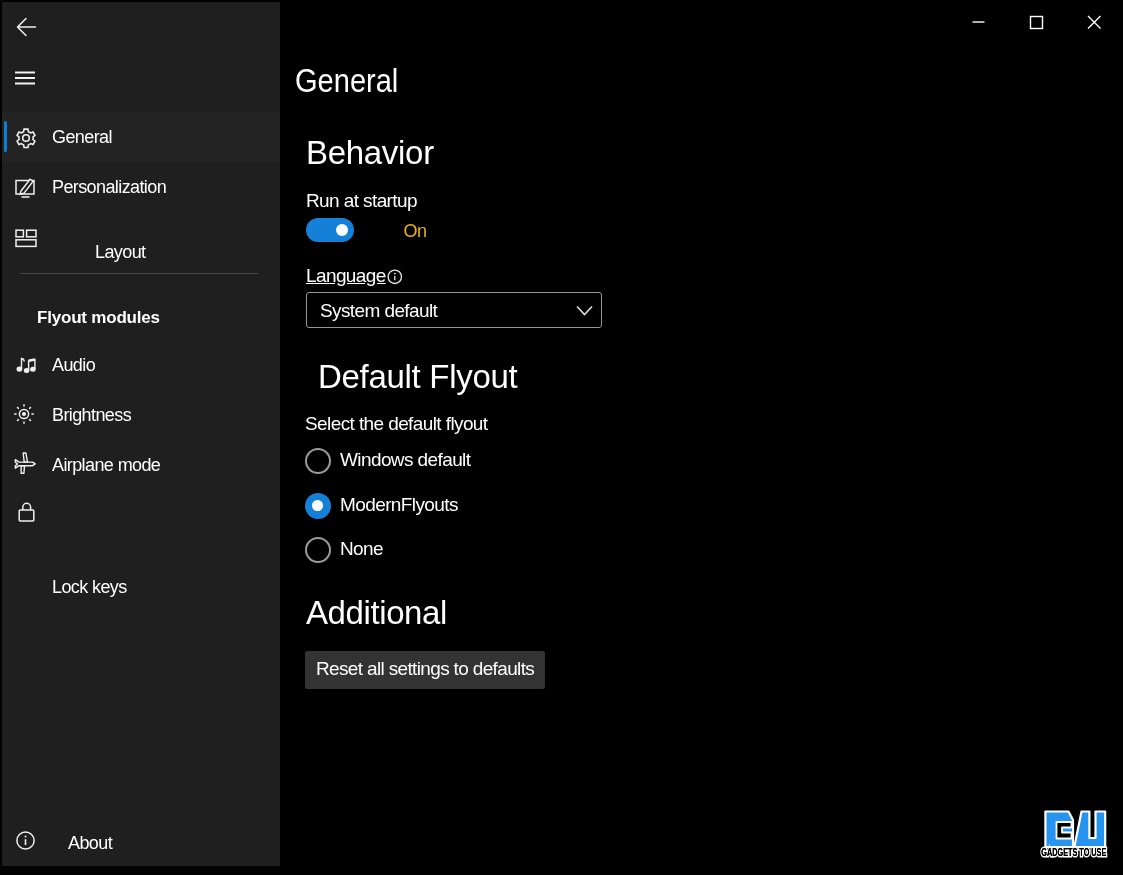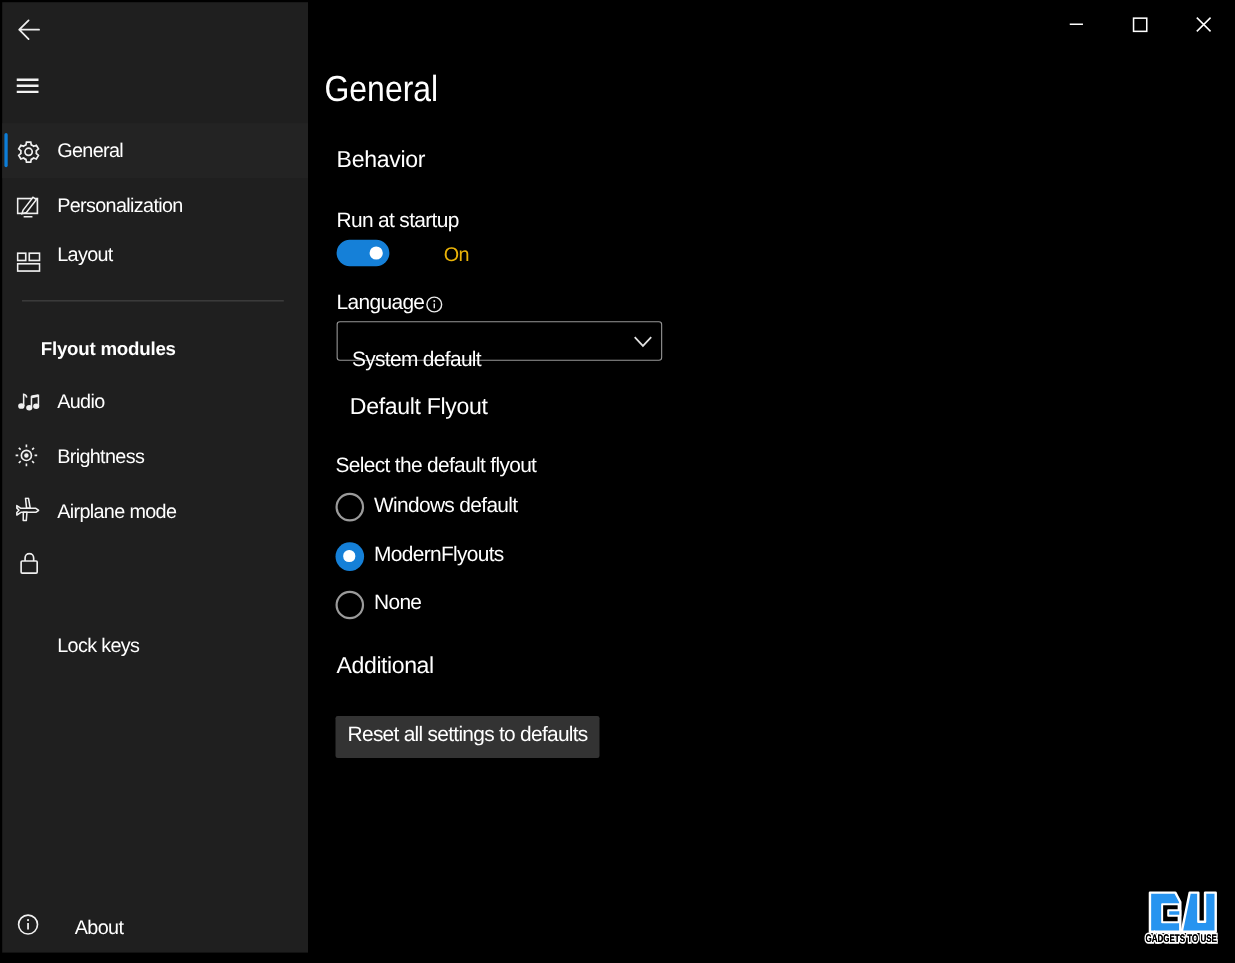--- a/index.html
+++ b/index.html
@@ -1,21 +1,21 @@
 <!DOCTYPE html>
 <html><head>
 <meta charset="utf-8">
 <style>
   html,body{margin:0;padding:0;}
   body{width:1123px;height:875px;background:#000;font-family:"Liberation Sans",sans-serif;position:relative;overflow:hidden;color:#fff;}
   .abs{position:absolute;}
   #sidebar{position:absolute;left:2px;top:2px;width:278px;height:864px;background:#1f1f1f;}
   .navtext{position:absolute;left:50px;font-size:18px;letter-spacing:-0.6px;color:#ffffff;white-space:nowrap;}
   .body19{font-size:19px;letter-spacing:-0.6px;color:#fff;white-space:nowrap;}
-  .hdr25{font-size:21px;letter-spacing:-0.3px;color:#fff;white-space:nowrap;}
+  .hdr25{font-size:33px;letter-spacing:-0.3px;color:#fff;white-space:nowrap;}
   svg{display:block;}
 </style>
 </head>
 <body>
 
 <div id="sidebar">
 
   <svg class="abs" style="left:11.5px;top:12px;" width="26" height="26" viewBox="0 0 26 26">
     <path d="M3.5 13 L12 4.5 M3.5 13 L12 21.5 M3.5 13 H21.5" stroke="#ededed" stroke-width="1.6" fill="none" stroke-linecap="round"></path>
   </svg>
@@ -37,21 +37,21 @@
     <path d="M6.5 20 h8" stroke="#f0f0f0" stroke-width="1.5"></path>
     <path d="M6 14 L15 2.3 L18 4.5 L9 16.2 L5 17.2 z" fill="#1f1f1f" stroke="#f0f0f0" stroke-width="1.4"></path>
   </svg>
   <div class="navtext" style="top:175.4px;">Personalization</div>
 
   <svg class="abs" style="left:13px;top:225px;" width="22" height="22" viewBox="0 0 22 22">
     <rect x="1" y="3.2" width="7.4" height="6.6" fill="none" stroke="#f0f0f0" stroke-width="1.5"></rect>
     <rect x="11.6" y="3.2" width="9.4" height="6.6" fill="none" stroke="#f0f0f0" stroke-width="1.5"></rect>
     <rect x="1" y="12.8" width="20" height="6.6" fill="none" stroke="#f0f0f0" stroke-width="1.5"></rect>
   </svg>
-  <div class="navtext" style="top:219px;">Layout</div>
+  <div class="navtext" style="top:240px;margin-left:43px;">Layout</div>
 
   <div class="abs" style="left:18px;top:271px;width:238px;height:1px;background:#474747;"></div>
 
   <div class="abs" style="left:11px;top:306px;font-size:17px;font-weight:bold;letter-spacing:-0.2px;color:#fff;margin-left:24px;">Flyout modules</div>
 
   <svg class="abs" style="left:14px;top:351.5px;" width="21" height="21" viewBox="0 0 21 21">
     <g fill="none" stroke="#f0f0f0" stroke-width="1.4">
       <ellipse cx="3.4" cy="15.1" rx="2.2" ry="1.9" fill="#f0f0f0"></ellipse>
       <path d="M5.5 15 V4.5 q2.4 0.3 2.8 3"></path>
       <ellipse cx="10.6" cy="16.6" rx="2.1" ry="1.8" fill="#f0f0f0"></ellipse>
@@ -105,29 +105,29 @@
 <div class="abs" style="left:295px;top:62.2px;font-size:33px;font-weight:400;color:#fff;transform:scaleX(0.88);transform-origin:left top;">General</div>
 
 <div class="abs hdr25" style="left:306px;top:134.3px;">Behavior</div>
 
 <div class="abs body19" style="left:306px;top:190.4px;">Run at startup</div>
 
 <div class="abs" style="left:306px;top:218px;width:48px;height:24px;border-radius:12px;background:#1580d8;"></div>
 <div class="abs" style="left:336px;top:224px;width:12px;height:12px;border-radius:50%;background:#fff;"></div>
 <div class="abs" style="left:372.5px;top:221.3px;font-size:18px;letter-spacing:-0.6px;color:#eab308;margin-left:31px;">On</div>
 
-<div class="abs body19" style="left:306px;top:265.4px;">Language</div>
+<div class="abs body19" style="left:306px;top:265.4px;text-decoration:underline;">Language</div>
 <svg class="abs" style="left:386.5px;top:269px;" width="16" height="16" viewBox="0 0 16 16">
   <circle cx="7.8" cy="7.8" r="6.7" fill="none" stroke="#e8e8e8" stroke-width="1.3"></circle>
   <path d="M7.8 7 V11.3" stroke="#e8e8e8" stroke-width="1.3"></path>
   <circle cx="7.8" cy="4.6" r="0.9" fill="#e8e8e8"></circle>
 </svg>
 
 <div class="abs" style="left:306px;top:292px;width:294px;height:34px;border:1.5px solid #969696;border-radius:3px;background:#000;"></div>
-<div class="abs body19" style="left:320px;top:299.9px;margin-top:17px;">System default</div>
+<div class="abs body19" style="left:320px;top:299.9px;">System default</div>
 <svg class="abs" style="left:575.5px;top:305px;" width="17" height="12" viewBox="0 0 17 12">
   <path d="M1 1.5 L8.5 9.5 L16 1.5" stroke="#e0e0e0" stroke-width="1.6" fill="none"></path>
 </svg>
 
 <div class="abs hdr25" style="left:318px;top:358px;">Default Flyout</div>
 
 <div class="abs body19" style="left:305px;top:413.4px;">Select the default flyout</div>
 
 <div class="abs" style="left:304.5px;top:448px;width:22px;height:22px;border:2px solid #9b9b9b;border-radius:50%;"></div>
 <div class="abs body19" style="left:340px;top:449.4px;">Windows default</div>

